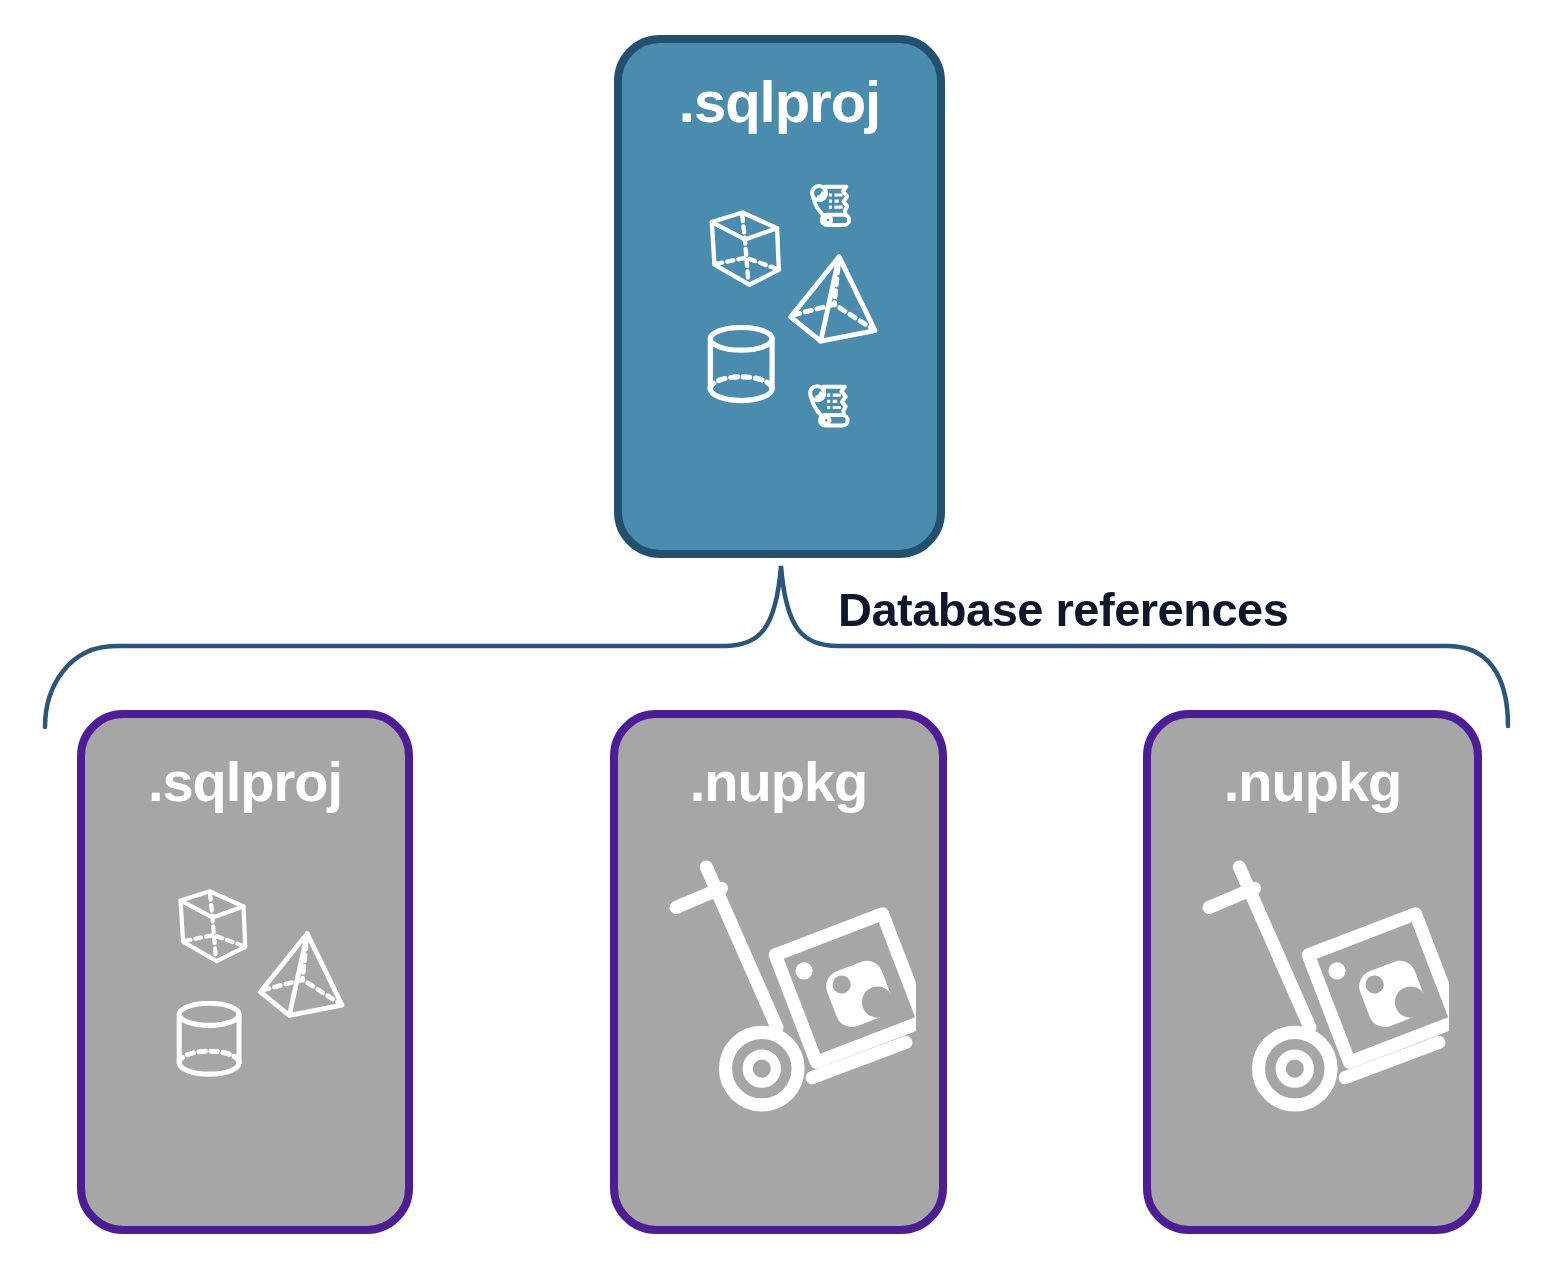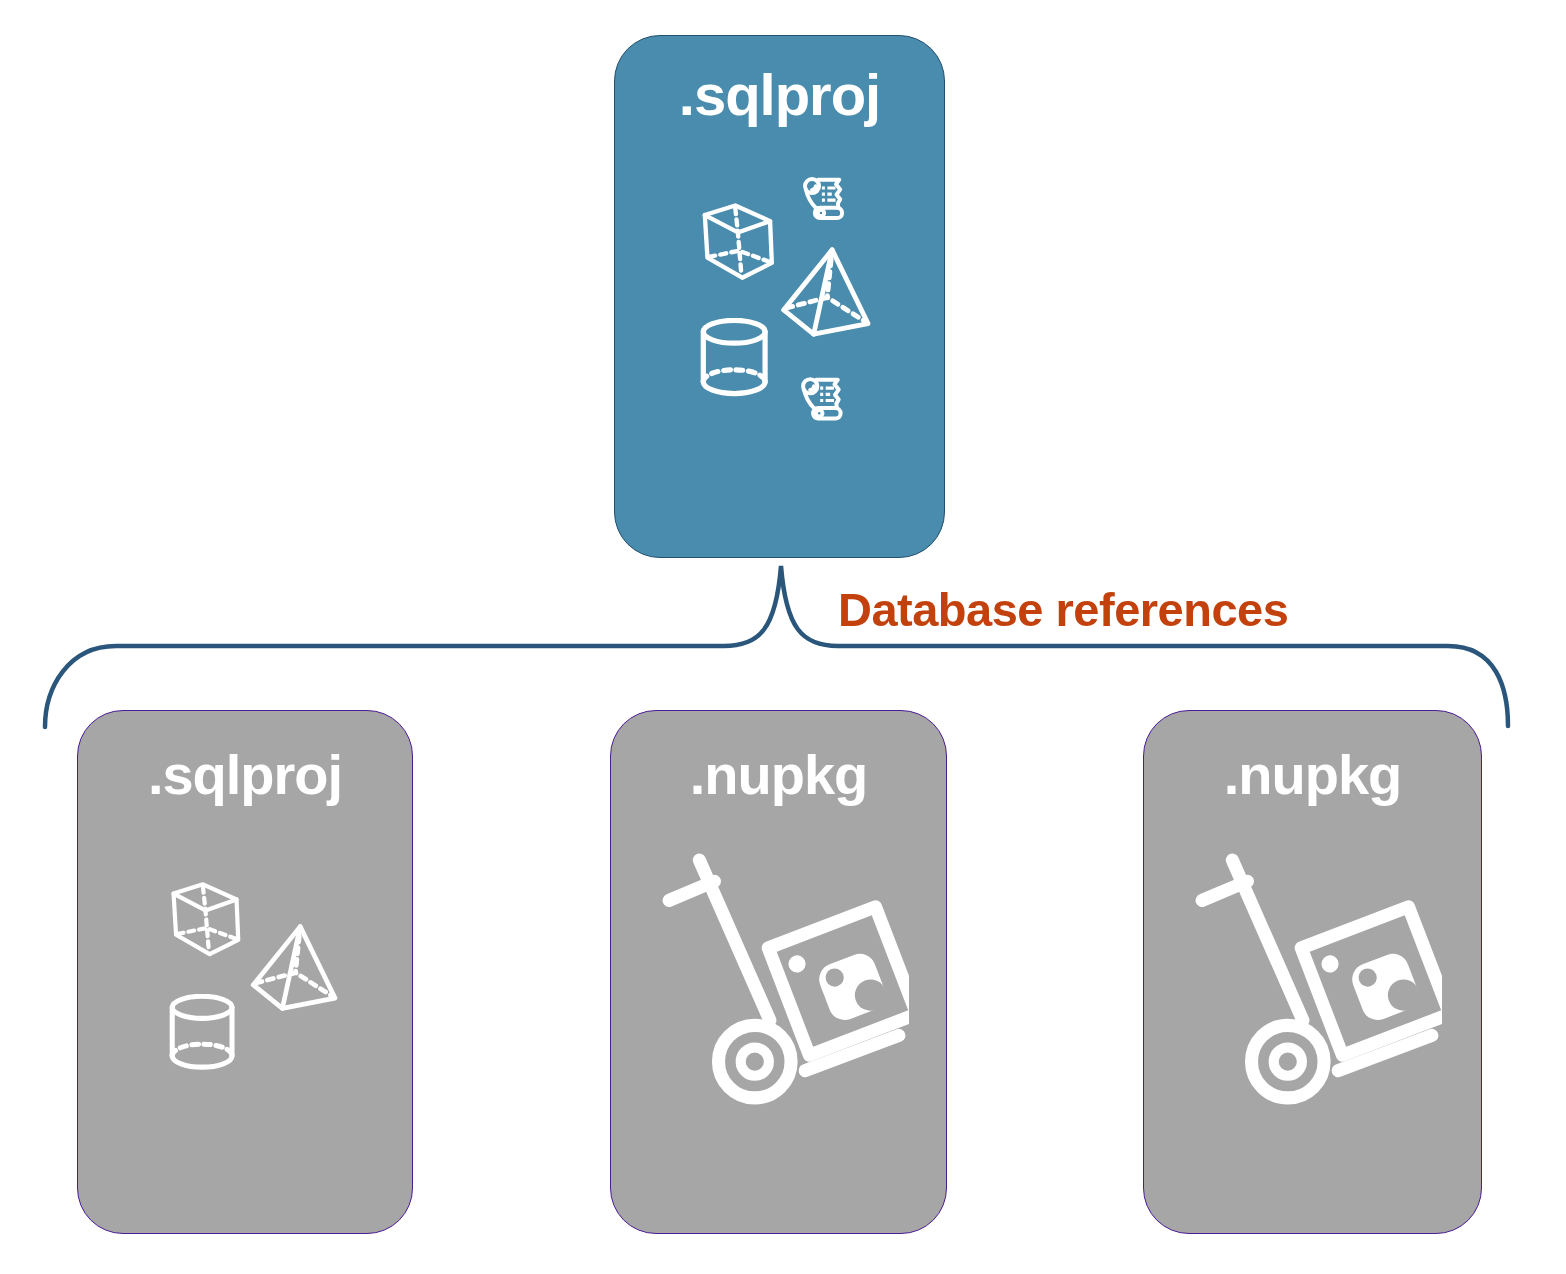--- a/index.html
+++ b/index.html
@@ -6,21 +6,21 @@
   .canvas{
     position:relative;
     width:1566px;height:1274px;
     background:#ffffff;
     font-family:"Liberation Sans", sans-serif;
     overflow:hidden;
   }
   .box{
     position:absolute;
     box-sizing:border-box;
-    border:1px solid #4c1d95;
+    border:8px solid #4c1d95;
     border-radius:46px;
   }
   .box--parent{
     left:614px;top:35px;width:331px;height:523px;
     background:#4A8CAD;
     border-color:#24506F;
   }
   .box--child{ background:#A6A6A6; top:710px; height:524px; }
   .box--child1{ left:77px;  width:336px; }
   .box--child2{ left:610px; width:337px; }
@@ -45,21 +45,21 @@
 
   .brace-svg{
     position:absolute; left:0; top:0; width:1566px; height:1274px;
     pointer-events:none;
   }
   .connector-label{
     position:absolute;
     left:838px; top:582px;
     font-size:47px;
     font-weight:bold;
-    color:#c2410c;
+    color:#0f172a;
     letter-spacing:-0.5px;
     white-space:nowrap;
   }
 </style>
 </head>
 <body>
 
 <div class="canvas">
 
   <svg width="0" height="0" style="position:absolute" aria-hidden="true">

